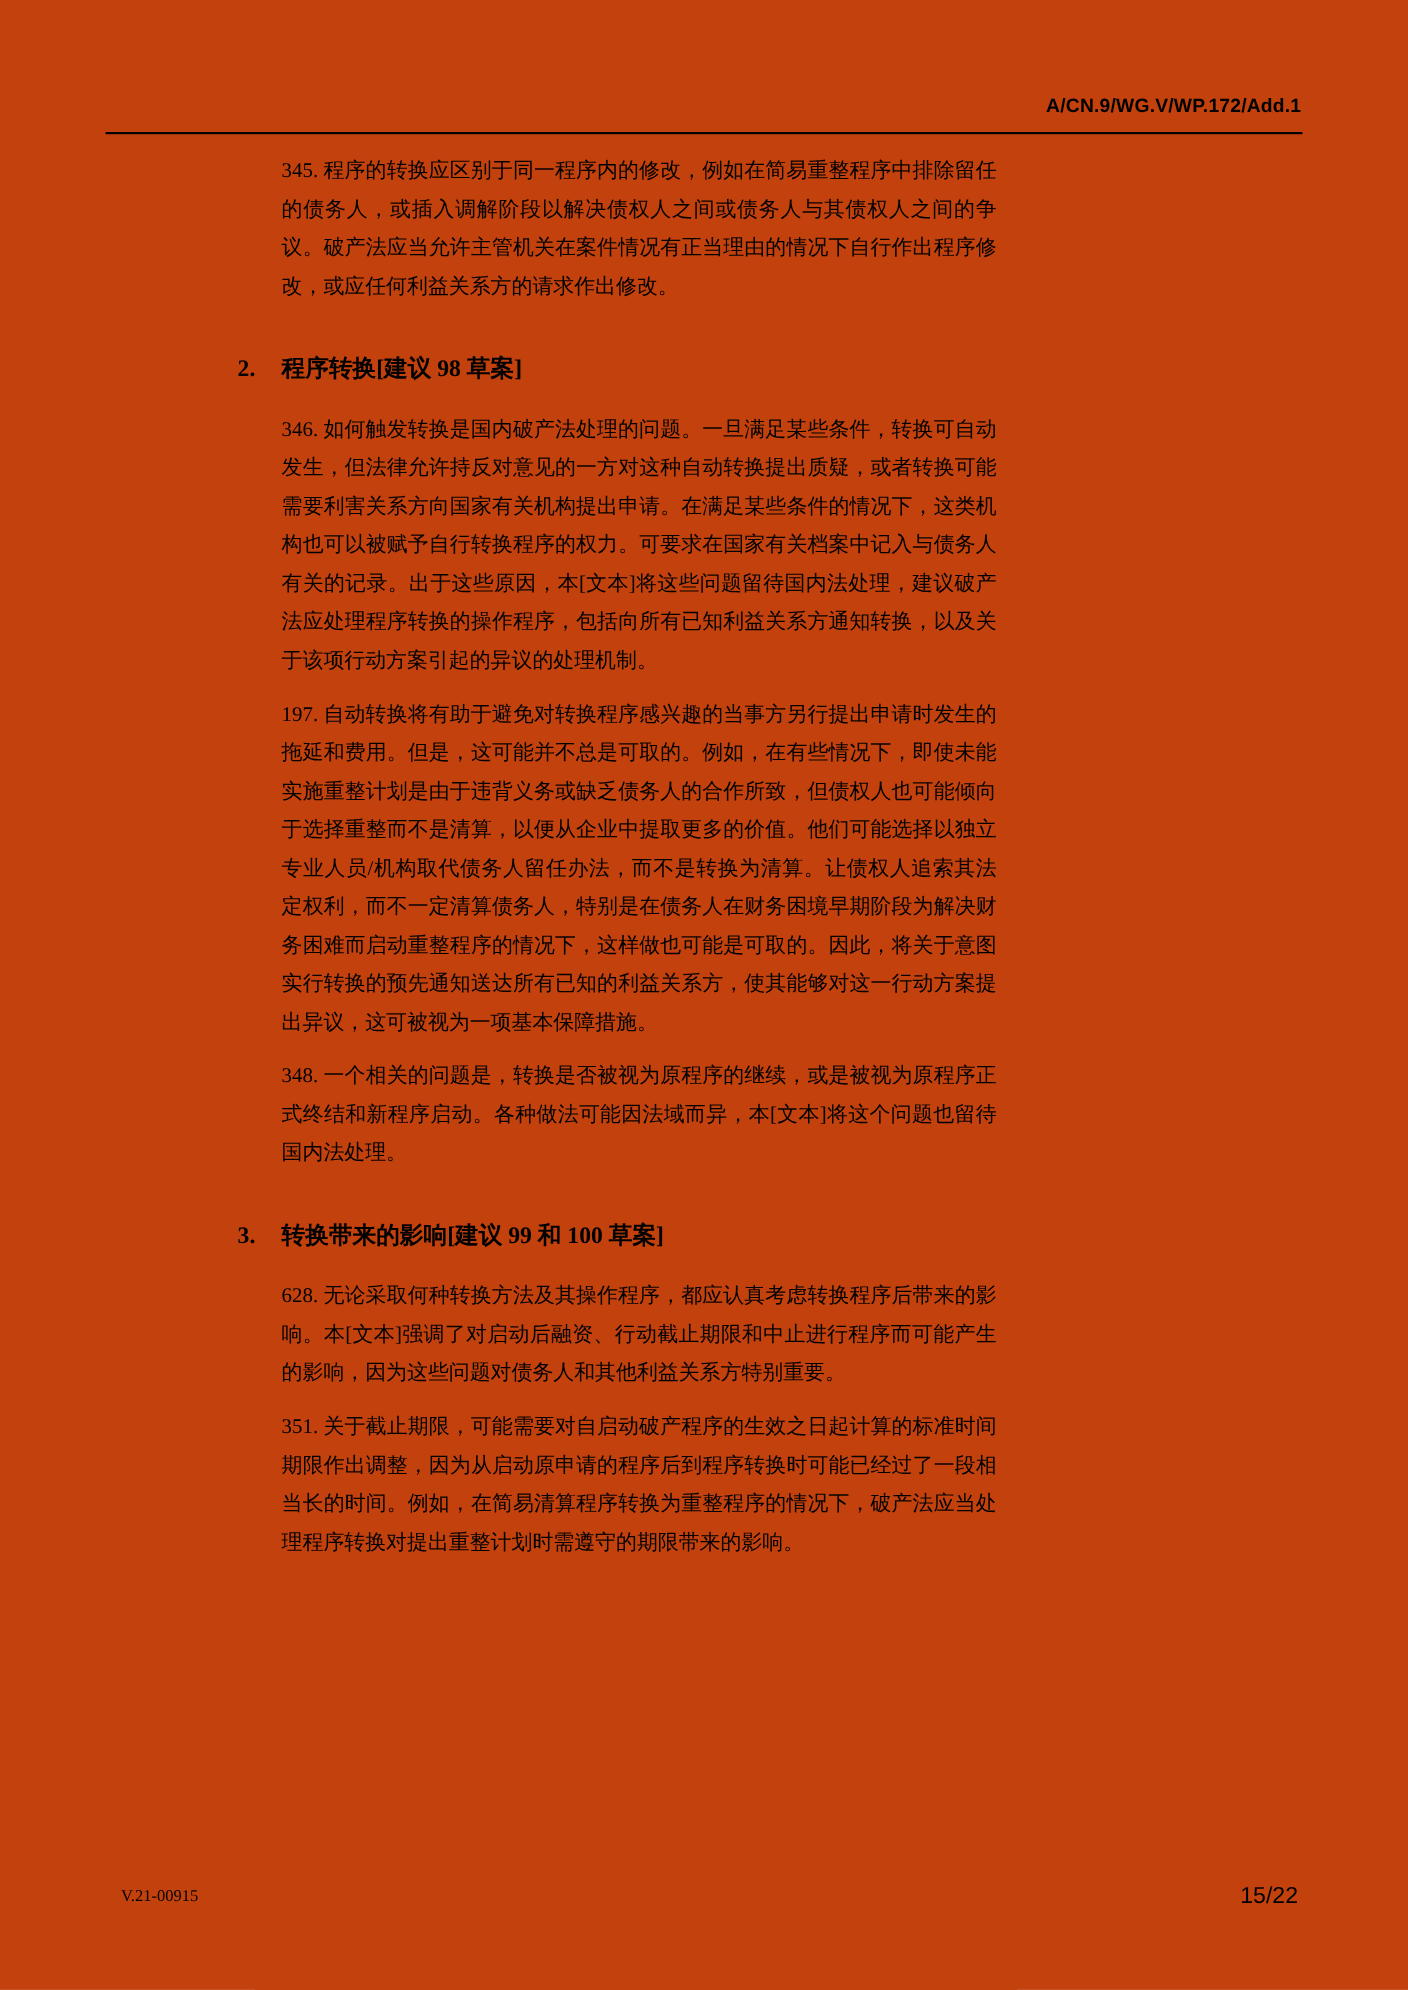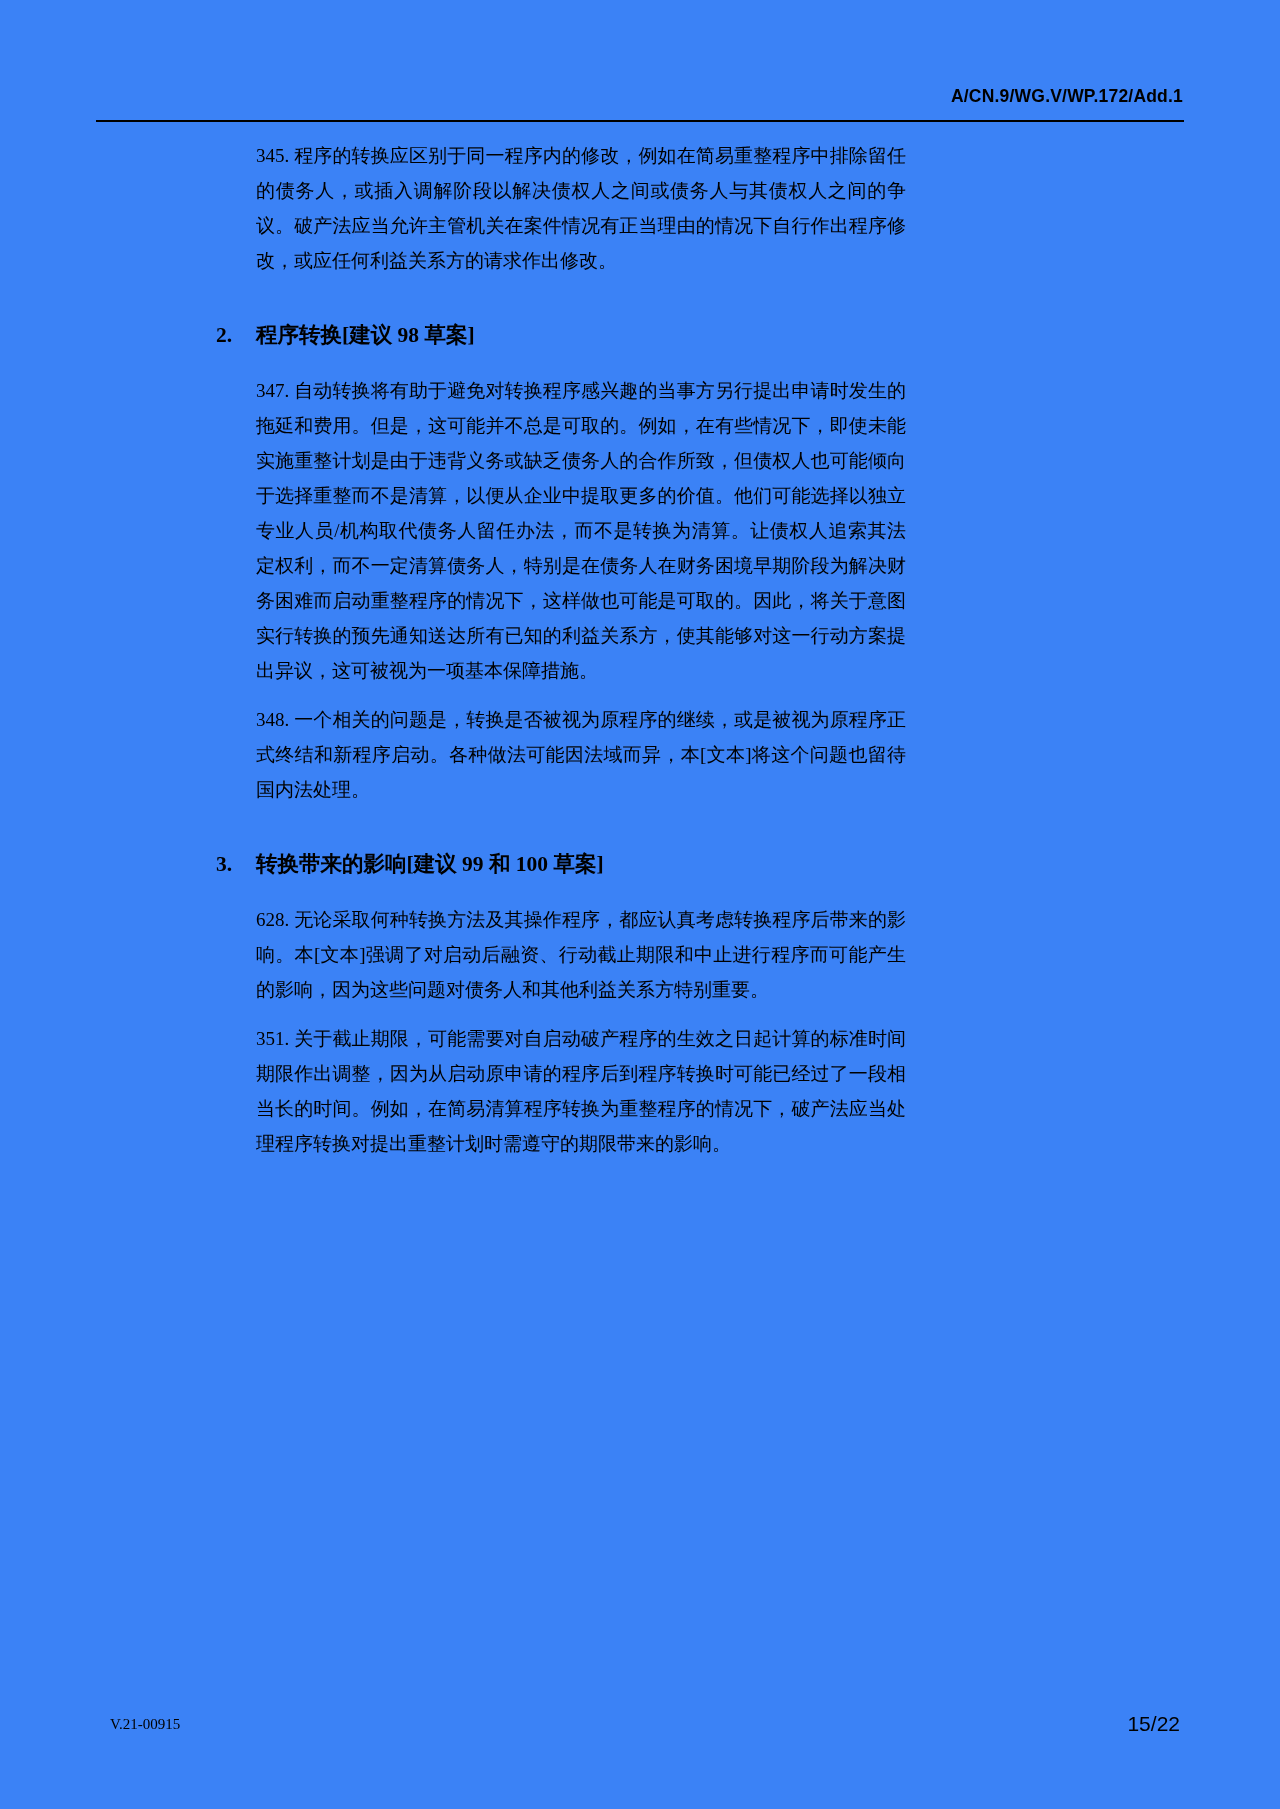--- a/index.html
+++ b/index.html
@@ -11,21 +11,21 @@
     width: 1280px;
     height: 1809px;
     position: relative;
     font-family: "Liberation Serif", "DejaVu Serif", serif;
     color: #000000;
     overflow: hidden;
   }
   .page {
     position: absolute;
     inset: 0;
-    background: #3b82f6;
+    background: #c2410c;
   }
   .doc-symbol {
     position: absolute;
     top: 86px;
     right: 97px;
     font-family: "Liberation Sans", "DejaVu Sans", sans-serif;
     font-weight: bold;
     font-size: 17.5px;
     letter-spacing: 0.2px;
   }
@@ -94,22 +94,23 @@
 
   <div class="body-text">
 
     <p class="para">345. 程序的转换应区别于同一程序内的修改，例如在简易重整程序中排除留任的债务人，或插入调解阶段以解决债权人之间或债务人与其债权人之间的争议。破产法应当允许主管机关在案件情况有正当理由的情况下自行作出程序修改，或应任何利益关系方的请求作出修改。</p>
 
     <div class="heading">
       <span class="h-num">2.</span>
       <span class="h-title">程序转换[建议 98 草案]</span>
     </div>
 
+    <p class="para">346. 如何触发转换是国内破产法处理的问题。一旦满足某些条件，转换可自动发生，但法律允许持反对意见的一方对这种自动转换提出质疑，或者转换可能需要利害关系方向国家有关机构提出申请。在满足某些条件的情况下，这类机构也可以被赋予自行转换程序的权力。可要求在国家有关档案中记入与债务人有关的记录。出于这些原因，本[文本]将这些问题留待国内法处理，建议破产法应处理程序转换的操作程序，包括向所有已知利益关系方通知转换，以及关于该项行动方案引起的异议的处理机制。</p>
 
-    <p class="para">347. 自动转换将有助于避免对转换程序感兴趣的当事方另行提出申请时发生的拖延和费用。但是，这可能并不总是可取的。例如，在有些情况下，即使未能实施重整计划是由于违背义务或缺乏债务人的合作所致，但债权人也可能倾向于选择重整而不是清算，以便从企业中提取更多的价值。他们可能选择以独立专业人员/机构取代债务人留任办法，而不是转换为清算。让债权人追索其法定权利，而不一定清算债务人，特别是在债务人在财务困境早期阶段为解决财务困难而启动重整程序的情况下，这样做也可能是可取的。因此，将关于意图实行转换的预先通知送达所有已知的利益关系方，使其能够对这一行动方案提出异议，这可被视为一项基本保障措施。</p>
+    <p class="para">197. 自动转换将有助于避免对转换程序感兴趣的当事方另行提出申请时发生的拖延和费用。但是，这可能并不总是可取的。例如，在有些情况下，即使未能实施重整计划是由于违背义务或缺乏债务人的合作所致，但债权人也可能倾向于选择重整而不是清算，以便从企业中提取更多的价值。他们可能选择以独立专业人员/机构取代债务人留任办法，而不是转换为清算。让债权人追索其法定权利，而不一定清算债务人，特别是在债务人在财务困境早期阶段为解决财务困难而启动重整程序的情况下，这样做也可能是可取的。因此，将关于意图实行转换的预先通知送达所有已知的利益关系方，使其能够对这一行动方案提出异议，这可被视为一项基本保障措施。</p>
 
     <p class="para">348. 一个相关的问题是，转换是否被视为原程序的继续，或是被视为原程序正式终结和新程序启动。各种做法可能因法域而异，本[文本]将这个问题也留待国内法处理。</p>
 
     <div class="heading">
       <span class="h-num">3.</span>
       <span class="h-title">转换带来的影响[建议 99 和 100 草案]</span>
     </div>
 
     <p class="para">628. 无论采取何种转换方法及其操作程序，都应认真考虑转换程序后带来的影响。本[文本]强调了对启动后融资、行动截止期限和中止进行程序而可能产生的影响，因为这些问题对债务人和其他利益关系方特别重要。</p>
 

